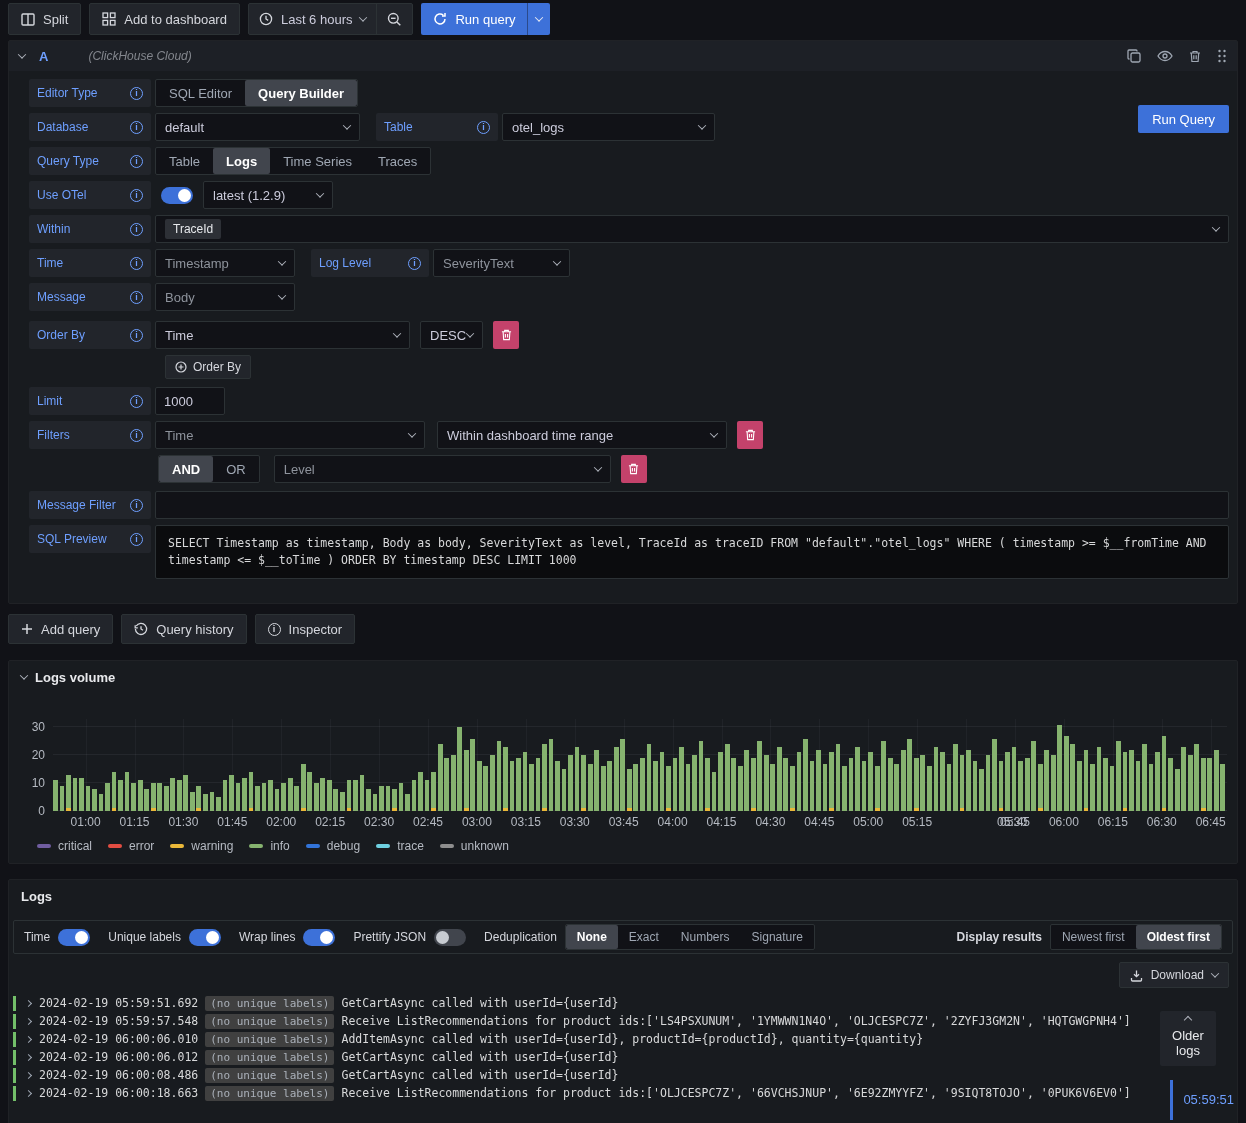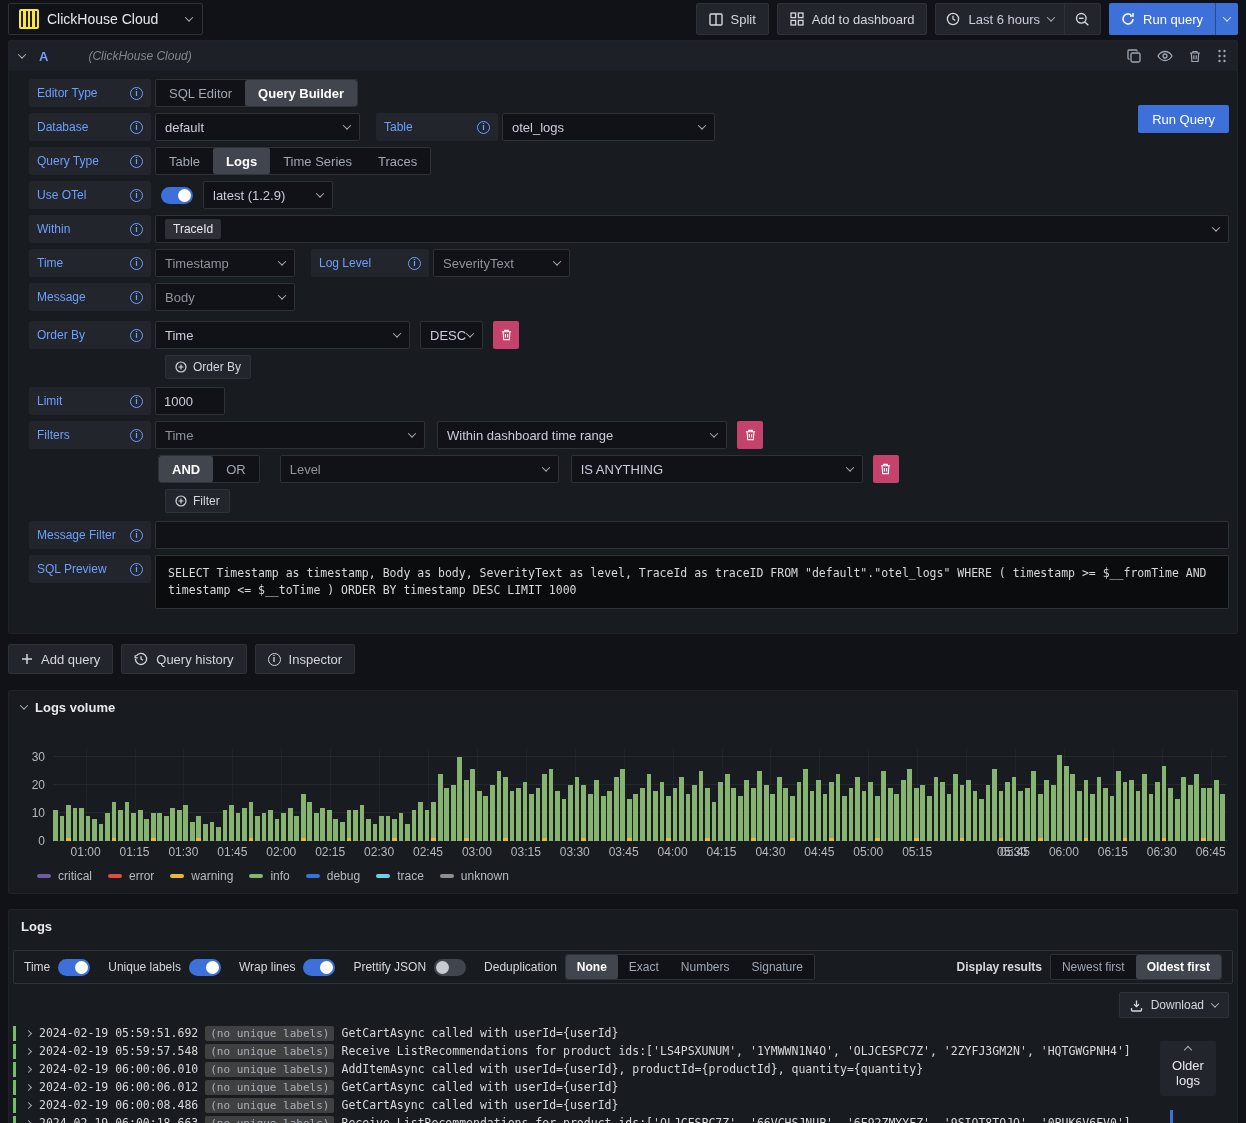--- a/index.html
+++ b/index.html
@@ -111,25 +111,20 @@
   .older-btn { position:absolute; top:131px; right:21px; width:56px; background:#22252b; border:none; border-radius:2px;
     color:#e8e9ec; font-size:13px; font-weight:500; padding:6px 4px 8px 4px; cursor:pointer; font-family:inherit;
     display:flex; flex-direction:column; align-items:center; gap:5px; line-height:15px; }
   .time-marker { position:absolute; top:200px; right:64px; width:3px; height:40px; background:#3d71d9; }
   .time-label { position:absolute; top:212px; right:3px; font-size:13px; color:#6e9fff; }
 </style>
 </head>
 <body>
 
 <div class="topbar">
-  <div class="ds-picker">
-    <span class="ch-logo"></span>
-    <span class="ds-name">ClickHouse Cloud</span>
-    <span class="crt"></span>
-  </div>
   <div class="topbar-right">
     <button class="btn-sec">
       <span>
           <svg width="14" height="13" viewBox="0 0 14 13" fill="none" stroke="#d5d7dd" stroke-width="1.4">
             <rect x="1" y="1" width="12" height="11" rx="1"></rect>
             <line x1="7" y1="1" x2="7" y2="12"></line>
           </svg>
         </span>
       <span>Split</span>
     </button>
@@ -374,42 +369,29 @@
             <path d="M1 3h10M4 3V1.5h4V3M2.3 3l.6 8.5h6.2l.6-8.5M4.8 5.3v4M7.2 5.3v4"></path>
           </svg>
         </button>
     </div>
 
     <div class="qrow" style="padding-left:129px">
       <div class="radio-group">
           <button class="seg seg-sel">AND</button>
           <button class="seg">OR</button>
         </div>
-      <div class="select" style="width:279px;margin-left:16px">
+      <div class="select" style="width:337px;margin-left:10px">
         <span class="ph">Level</span>
-          <span class="crt"></span>
-      </div>
-      <div class="select" style="width:292px;margin-left:8px">
-        <span>IS ANYTHING</span>
           <span class="crt"></span>
       </div>
       <button class="trash-btn">
           <svg width="11" height="12" viewBox="0 0 12 13" fill="none" stroke="#fff" stroke-width="1.2">
             <path d="M1 3h10M4 3V1.5h4V3M2.3 3l.6 8.5h6.2l.6-8.5M4.8 5.3v4M7.2 5.3v4"></path>
           </svg>
         </button>
-    </div>
-    <div class="qrow" style="padding-left:136px">
-      <button class="add-btn">
-        <svg width="12" height="12" viewBox="0 0 12 12" fill="none" stroke="#d5d7dd" stroke-width="1.2">
-            <circle cx="6" cy="6" r="5"></circle>
-            <path d="M6 3.5v5M3.5 6h5"></path>
-          </svg>
-        <span>Filter</span>
-      </button>
     </div>
 
     <div class="qrow" style="margin-top:8px">
       <div class="qlabel">
         <span>Message Filter</span>
         <span class="info-icon">i</span>
       </div>
       <input class="text-input" style="flex: 1 1 0%;" value="">
     </div>
 

